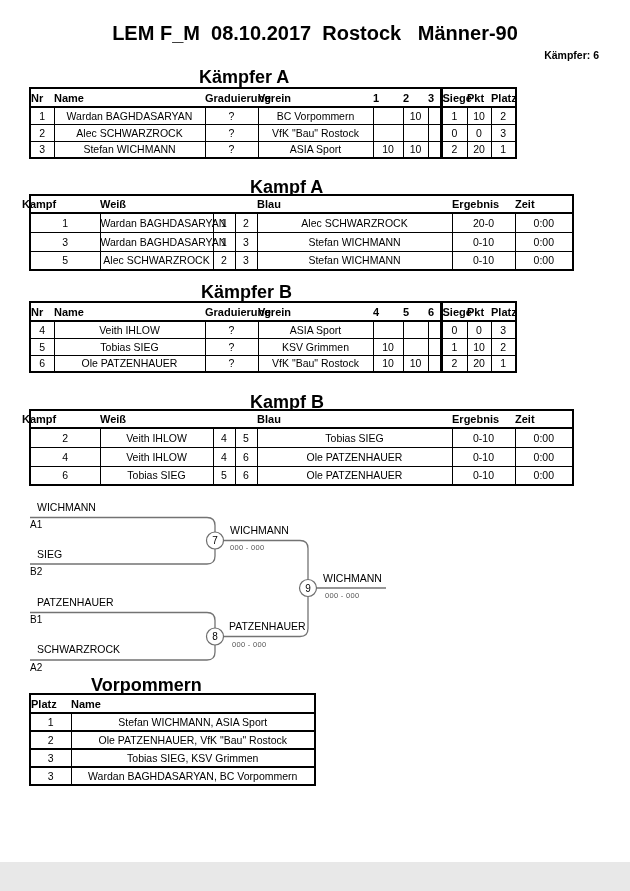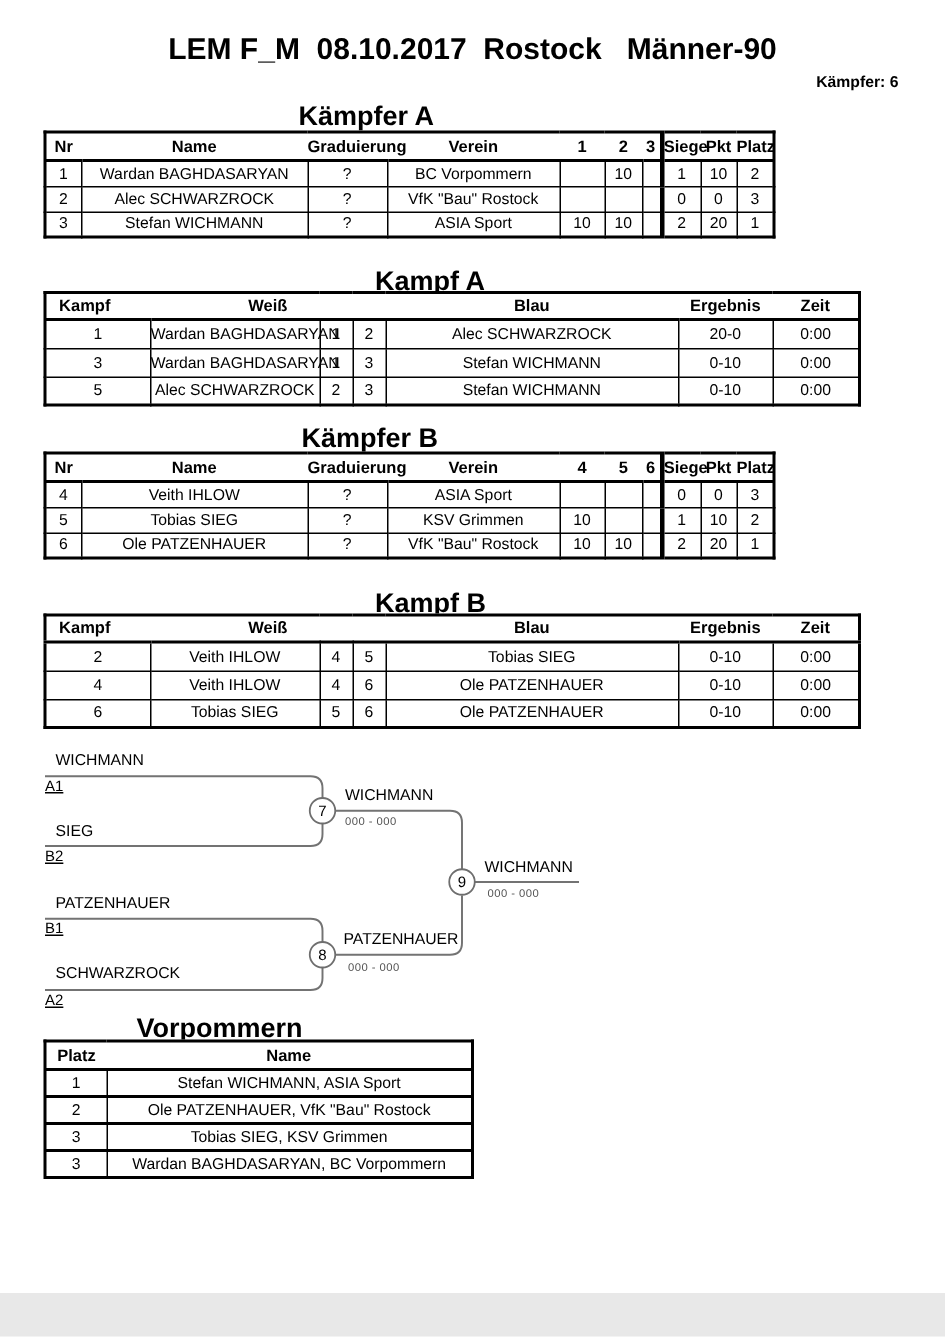--- a/index.html
+++ b/index.html
@@ -6,39 +6,39 @@
   .page{position:relative;width:630px;height:862px;background:#ffffff;margin:0 auto;
         font-family:"Liberation Sans","DejaVu Sans",sans-serif;color:#000;overflow:hidden;}
   .main-title{position:absolute;left:0;top:22px;width:630px;text-align:center;
               font-size:20px;font-weight:bold;white-space:pre;}
   .fighters-count{position:absolute;right:31px;top:49px;font-size:10.5px;font-weight:bold;}
   .sec-title{position:absolute;font-size:18px;font-weight:bold;white-space:nowrap;}
 
   table.t{position:absolute;border-collapse:collapse;table-layout:fixed;background:#fff;
           border:2px solid #000;}
   table.t th{font-size:11px;font-weight:bold;padding:0;border:0;border-bottom:2px solid #000;
-             text-align:center;white-space:nowrap;overflow:visible;}
+             text-align:left;white-space:nowrap;overflow:visible;}
   table.t td{font-size:10.5px;padding:0;border:1px solid #000;text-align:center;
              white-space:nowrap;overflow:visible;}
   table.kf thead tr{height:19px;}
   table.kf tbody tr{height:17px;}
   table.kp thead tr{height:18px;margin-top:16px;}
   table.kp tbody tr{height:19px;}
   table.erg thead tr{height:19px;}
   table.erg tbody tr{height:18px;}
   table.erg td{border-top:2px solid #000;border-bottom:2px solid #000;}
   th.l{text-align:left;padding-left:3px;}
   td.l{text-align:left;padding-left:10px;}
   td.l5{text-align:left;padding-left:5px;}
   td.l9{text-align:left;padding-left:9px;}
   .tL{border-left:3px solid #000 !important;}
   .shiftL{position:relative;left:-9px;}
 
   .bk-name{position:absolute;font-size:10.5px;white-space:nowrap;}
-  .bk-seed{position:absolute;font-size:10px;white-space:nowrap;text-decoration:underline;}
+  .bk-seed{position:absolute;font-size:10px;white-space:nowrap;}
   .bk-score{position:absolute;font-size:7.5px;color:#555;white-space:nowrap;letter-spacing:.3px;}
   svg.bracket{position:absolute;left:0;top:0;}
   svg.bracket path{fill:none;stroke:#737373;stroke-width:1.3;}
   svg.bracket circle{fill:#fff;stroke:#6e6e6e;stroke-width:1.2;}
   svg.bracket text{font-family:"Liberation Sans","DejaVu Sans",sans-serif;font-size:10px;fill:#000;}
 </style>
 </head>
 <body>
 
 <div class="page">

